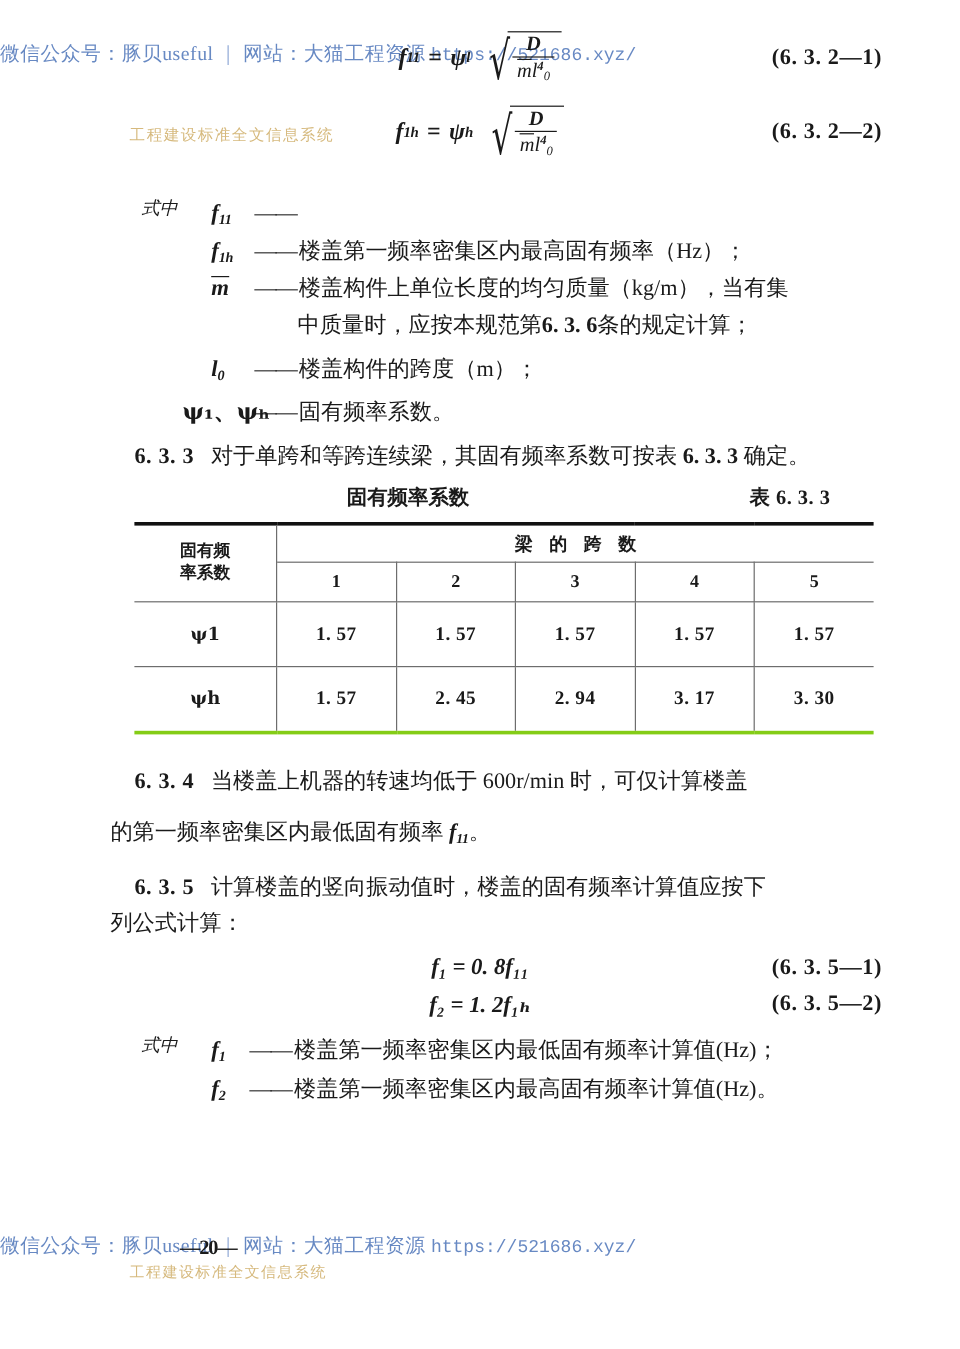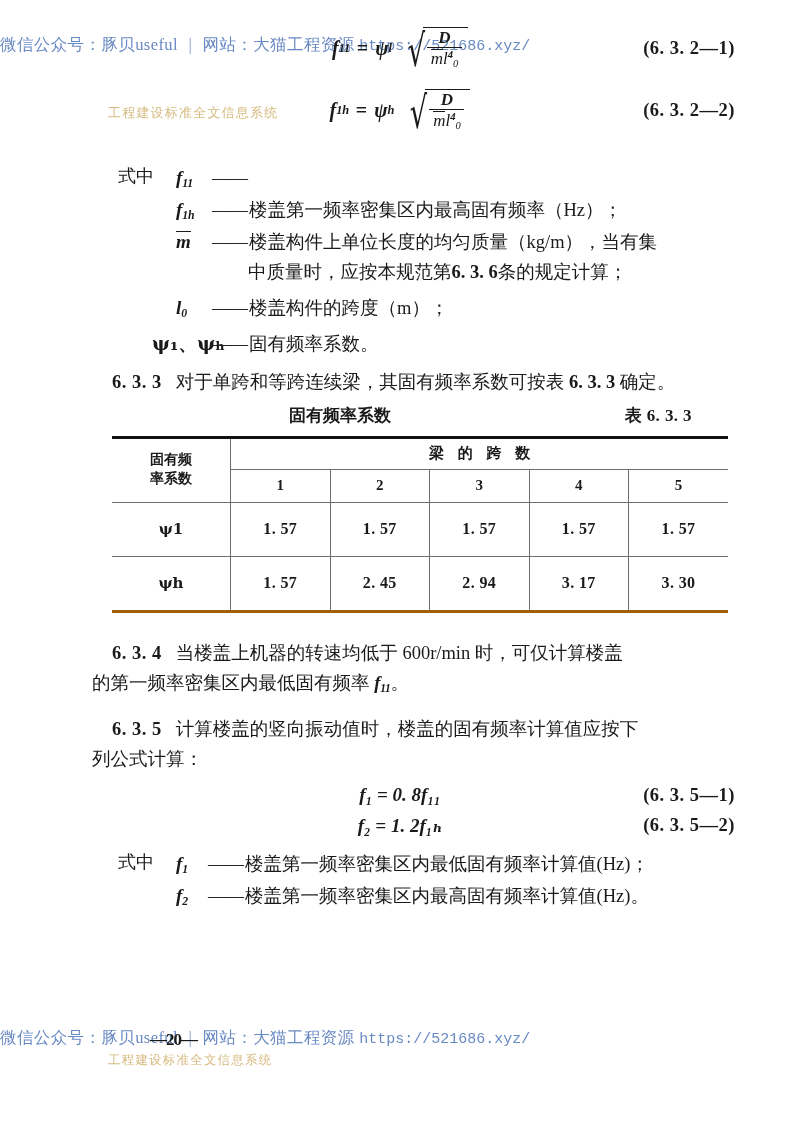--- a/index.html
+++ b/index.html
@@ -175,21 +175,22 @@
     font-style: italic;
     font-size: 19px;
     white-space: nowrap;
     box-sizing: border-box;
   }
   .def-dash { padding: 0 2px 0 0; letter-spacing: -1px; }
   .def-text { flex: 1; }
   .shizhong {
     position: absolute;
     left: 118px;
-    font-size: 18px;
+    font-size: 15px;
+    font-style: italic;
   }
 
   .bold { font-weight: bold; }
 
   
   .clause {
     font-size: 18.5px;
     line-height: 1.62;
     padding: 0 62px 0 112px;
     text-align: justify;
@@ -250,21 +251,21 @@
     height: 30px;
     font-size: 15px;
     letter-spacing: 5px;
     text-indent: 5px;
     font-weight: bold;
   }
   table.freq .colnum { height: 32px; font-size: 15px; font-weight: bold; }
   table.freq td.val { height: 53px; font-size: 16px; letter-spacing: 0.4px; }
   table.freq td.rowlabel { height: 53px; font-size: 15px; }
   table.freq tr.top-edge > * { border-top: 3px solid #111; }
-  table.freq tr.bottom-edge > * { border-bottom: 3px solid #a16207; }
+  table.freq tr.bottom-edge > * { border-bottom: 3px solid #84cc16; }
   table.freq .outer-l { border-left: none; }
   table.freq .outer-r { border-right: none; }
 
   .psi { font-family: "DejaVu Serif", serif; font-style: normal; }
 </style>
 </head>
 <body>
 
 <div class="page">
 
@@ -398,21 +399,21 @@
           <td class="val">2. 94</td>
           <td class="val">3. 17</td>
           <td class="val outer-r">3. 30</td>
         </tr>
       </tbody>
     </table>
 
     <div class="clause" style="padding-left:112px; padding-right:62px; margin-top:26px;">
       <span class="num">6. 3. 4</span><span>当楼盖上机器的转速均低于 600r/min 时，可仅计算楼盖</span>
     </div>
-    <div class="clause" style="padding-left:92px; padding-right:62px; margin-top:0;">
+    <div class="clause" style="padding-left:92px; padding-right:62px; margin-top:12px;">
       <span>的第一频率密集区内最低固有频率 </span><span class="ital bold">f</span><span class="sub bold">11</span><span>。</span>
     </div>
 
     <div class="clause" style="padding-left:112px; padding-right:62px; margin-top:16px;">
       <span class="num">6. 3. 5</span><span>计算楼盖的竖向振动值时，楼盖的固有频率计算值应按下</span>
     </div>
     <div class="clause" style="padding-left:92px; margin-top:0;">
       <span>列公式计算：</span>
     </div>
 

